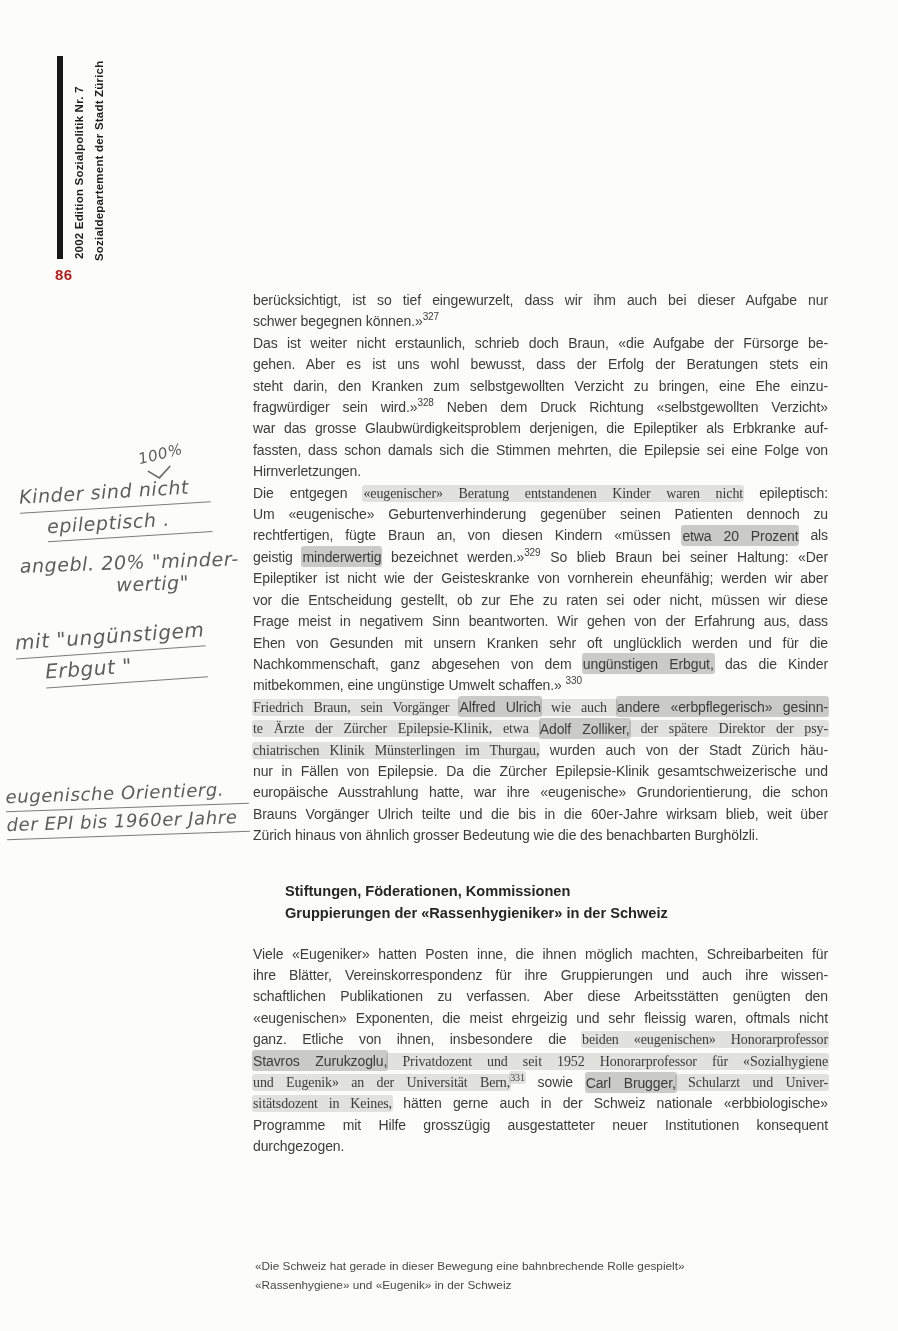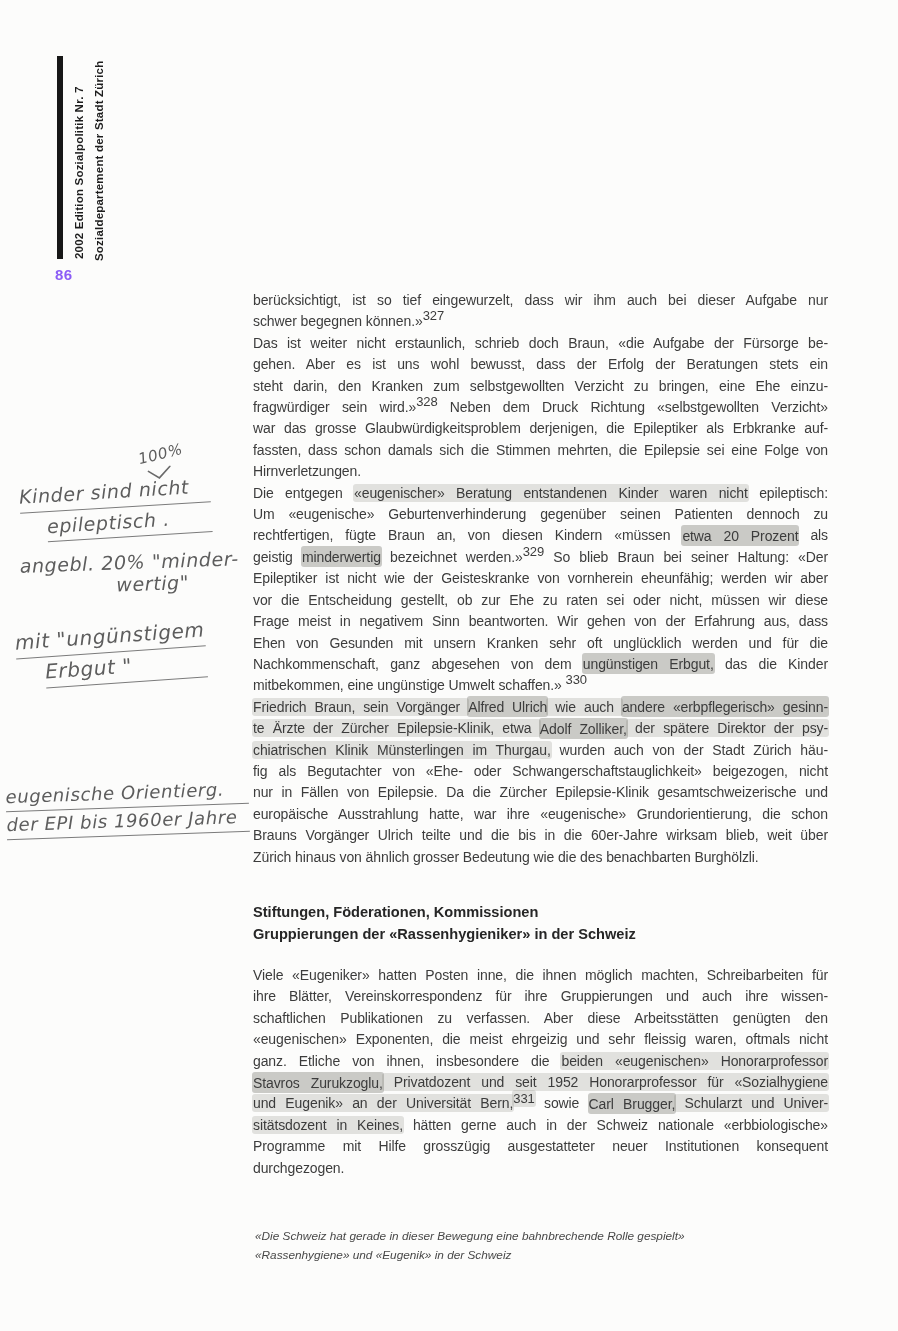--- a/index.html
+++ b/index.html
@@ -8,42 +8,42 @@
 
   .page { position:relative; width:898px; height:1331px; background:#fcfcfb; overflow:hidden; }
 
   
   .sidebar-rule { position:absolute; left:57px; top:56px; width:6px; height:203px; background:#171717; }
   .vtext { position:absolute; transform:rotate(-90deg); transform-origin:0 0; white-space:nowrap;
            font-weight:bold; font-size:11.5px; letter-spacing:0.2px; color:#1d1d1d; }
   .vtext-1 { left:73px;  top:259px; }
   .vtext-2 { left:93px;  top:261px; }
   .page-number { position:absolute; left:55px; top:266px; font-weight:bold; font-size:15px;
-                 letter-spacing:0.5px; color:#8b5cf6; }
+                 letter-spacing:0.5px; color:#b91c1c; }
 
   
   .body-text { position:absolute; left:253px; top:290px; width:575px;
                font-size:14px; line-height:21.4px; letter-spacing:-0.1px; color:#3c3c3c; }
   .line { text-align:justify; text-align-last:justify; }
   .line.last { text-align-last:left; }
-  sup { font-size:13px; line-height:0; }
+  sup { font-size:10px; line-height:0; }
 
   .block.heading { margin-top:33px; margin-bottom:19px; }
   .block.heading .line { font-weight:bold; font-size:14.6px; letter-spacing:0; color:#262626;
-                         text-align:left; text-align-last:left; line-height:22.5px; }
+                         text-align:left; text-align-last:left; line-height:22.5px;margin-left:32px; }
 
   
   .hl1 { background:rgba(118,118,110,0.20); border-radius:3px; padding:1px 1px; margin:2px -1px;
-         box-decoration-break:clone; }
+         box-decoration-break:clone;font-family:Liberation Serif, serif; }
   .hl2 { background:rgba(105,105,98,0.34);  border-radius:3px; padding:2.5px 1px; margin:0 -1px;
          box-decoration-break:clone; }
 
   
-  .footer-caption { position:absolute; left:255px; top:1227px; font-size:11.8px; line-height:19px;
-                    color:#474747;font-style:italic; }
+  .footer-caption { position:absolute; left:255px; top:1257px; font-size:11.8px; line-height:19px;
+                    color:#474747; }
 
   
   .note { position:absolute; font-family:"DejaVu Sans", cursive; font-style:italic;
           color:#5d5d5d; letter-spacing:0.6px; line-height:1.45; white-space:nowrap; }
   .note .note-line.u { border-bottom:1.7px solid #7b7b7b; padding-bottom:1px; }
 
   .note-100-percent { left:138px; top:444px; font-size:15px; transform:rotate(-14deg); }
   .note-100-percent .mark { position:absolute; left:4px; top:21px; transform:rotate(6deg); }
 
   .note-kinder-nicht-epileptisch { left:20px; top:478px; font-size:19px; transform:rotate(-3.5deg); }
@@ -118,21 +118,20 @@
         <div class="line"><span>vor die Entscheidung gestellt, ob zur Ehe zu raten sei oder nicht, müssen wir diese</span></div>
         <div class="line"><span>Frage meist in negativem Sinn beantworten. Wir gehen von der Erfahrung aus, dass</span></div>
         <div class="line"><span>Ehen von Gesunden mit unsern Kranken sehr oft unglücklich werden und für die</span></div>
         <div class="line"><span>Nachkommenschaft, ganz abgesehen von dem </span><span class="hl2">ungünstigen Erbgut,</span><span> das die Kinder</span></div>
         <div class="line last"><span>mitbekommen, eine ungünstige Umwelt schaffen.» </span><sup>330</sup></div>
       </div>
       <div class="block">
         <div class="line"><span class="hl1">Friedrich Braun, sein Vorgänger </span><span class="hl2">Alfred Ulrich</span><span class="hl1"> wie auch </span><span class="hl2">andere «erbpflegerisch» gesinn-</span></div>
         <div class="line"><span class="hl1">te Ärzte der Zürcher Epilepsie-Klinik, etwa </span><span class="hl2">Adolf Zolliker,</span><span class="hl1"> der spätere Direktor der psy-</span></div>
         <div class="line"><span class="hl1">chiatrischen Klinik Münsterlingen im Thurgau,</span><span> wurden auch von der Stadt Zürich häu-</span></div>
-        <div class="line"><span>fig als Begutachter von «Ehe- oder Schwangerschaftstauglichkeit» beigezogen, nicht</span></div>
         <div class="line"><span>nur in Fällen von Epilepsie. Da die Zürcher Epilepsie-Klinik gesamtschweizerische und</span></div>
         <div class="line"><span>europäische Ausstrahlung hatte, war ihre «eugenische» Grundorientierung, die schon</span></div>
         <div class="line"><span>Brauns Vorgänger Ulrich teilte und die bis in die 60er-Jahre wirksam blieb, weit über</span></div>
         <div class="line last"><span>Zürich hinaus von ähnlich grosser Bedeutung wie die des benachbarten Burghölzli.</span></div>
       </div>
       <div class="block heading">
         <div class="line last"><span>Stiftungen, Föderationen, Kommissionen</span></div>
         <div class="line last"><span>Gruppierungen der «Rassenhygieniker» in der Schweiz</span></div>
       </div>
       <div class="block">

